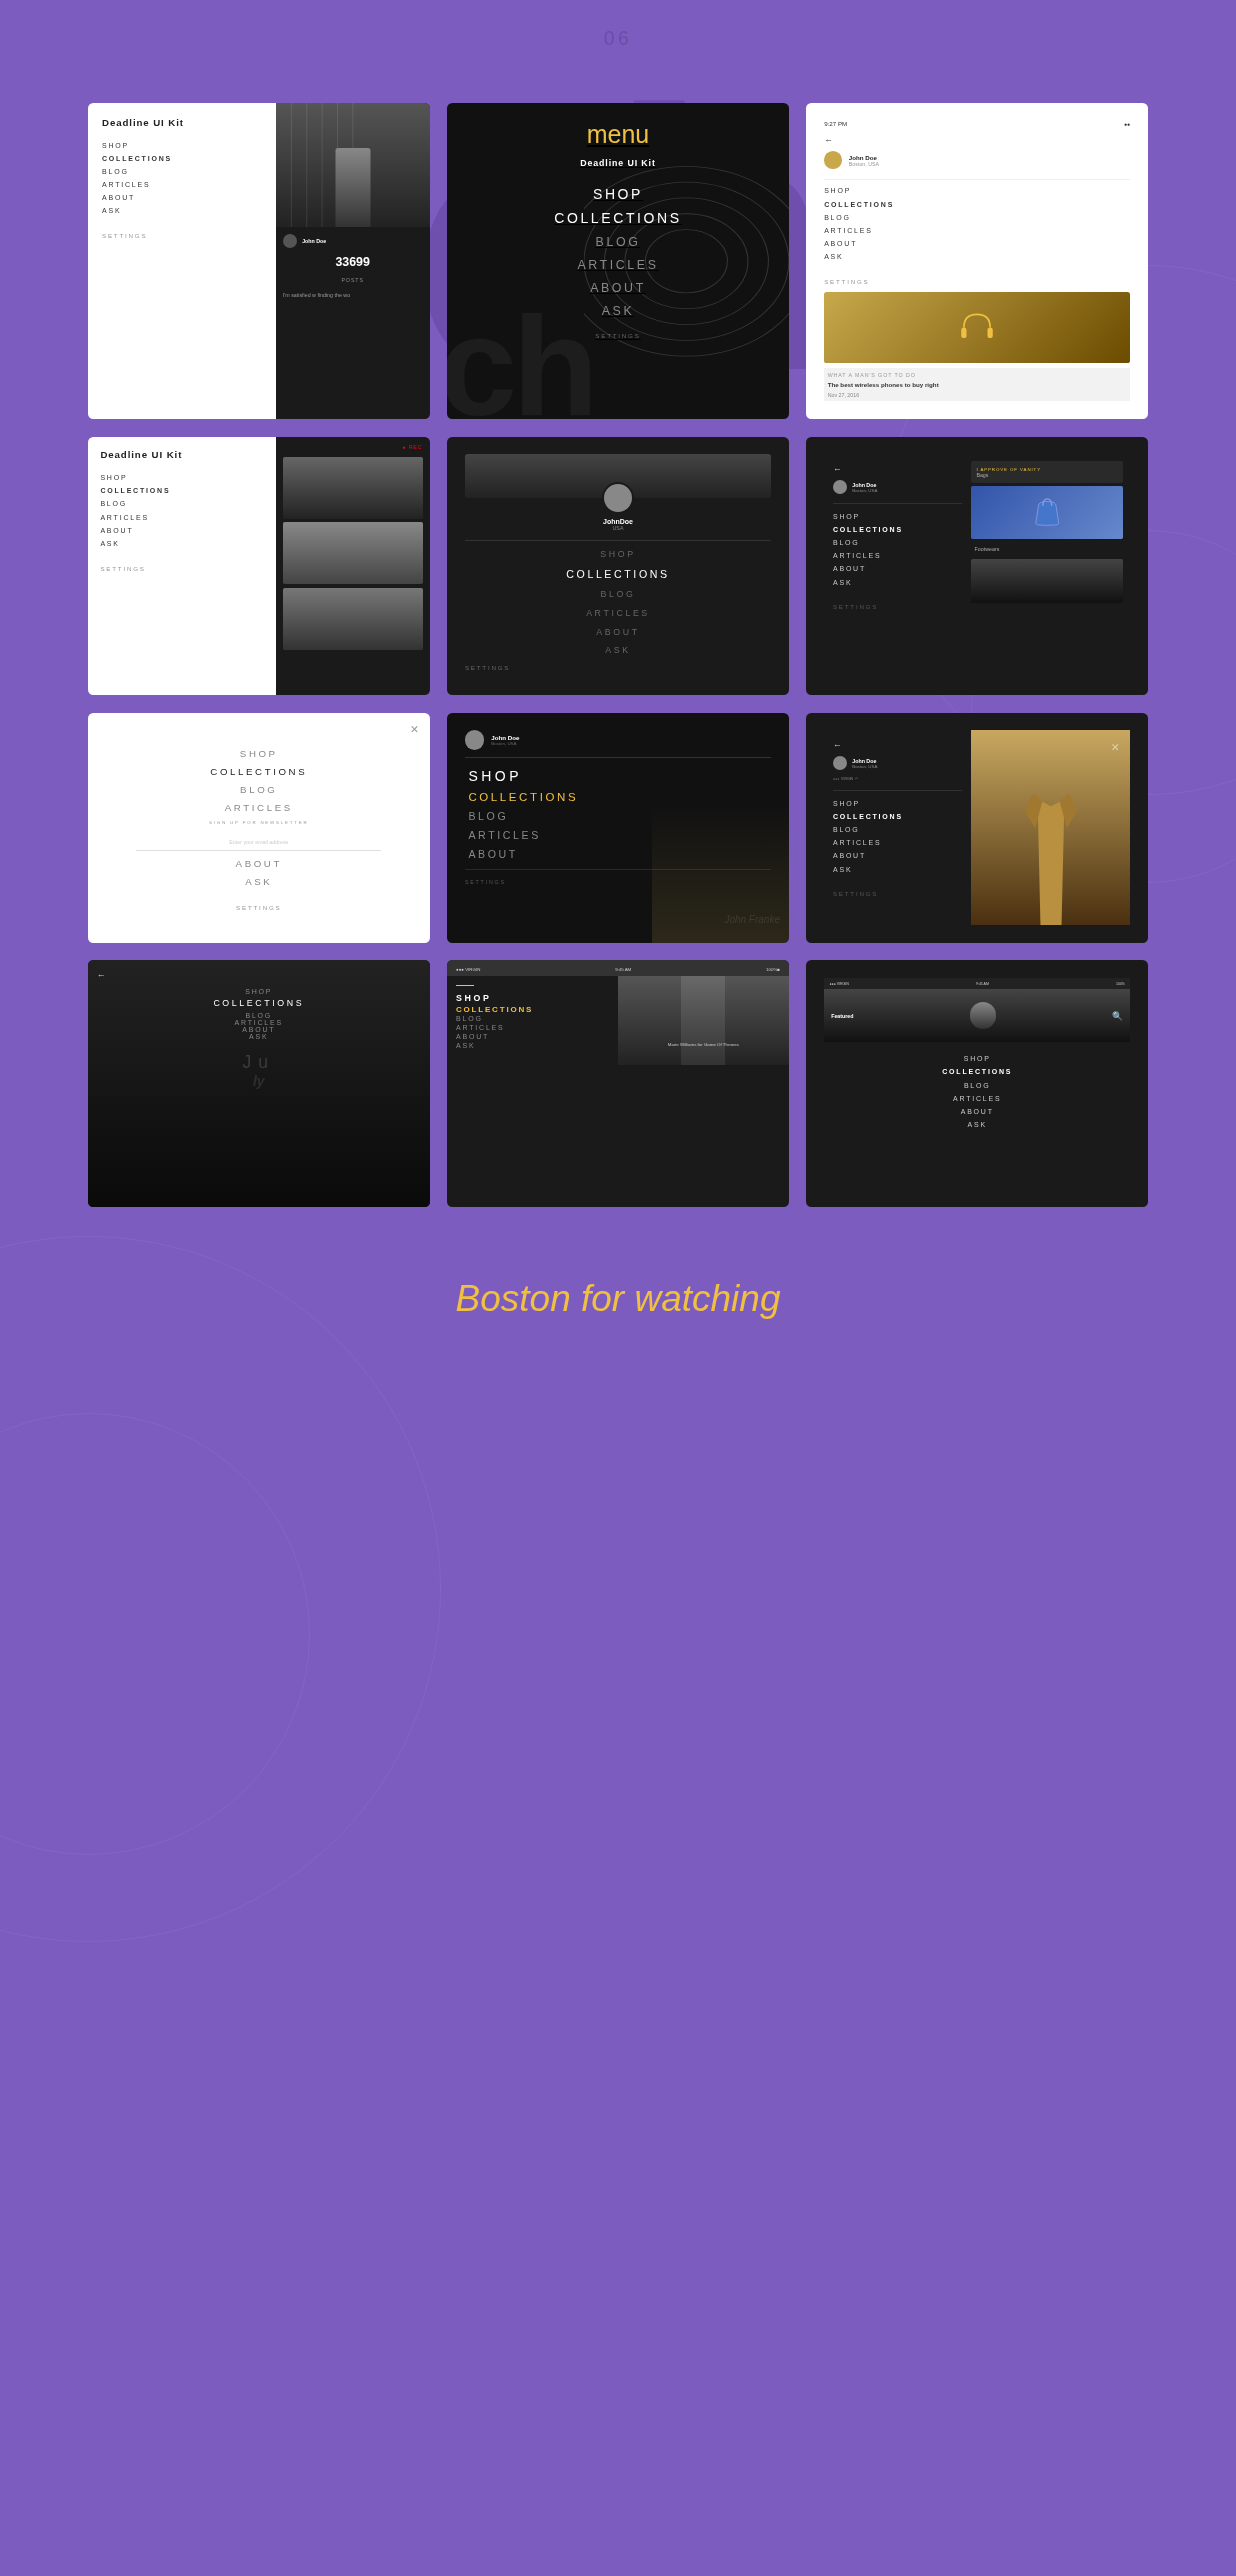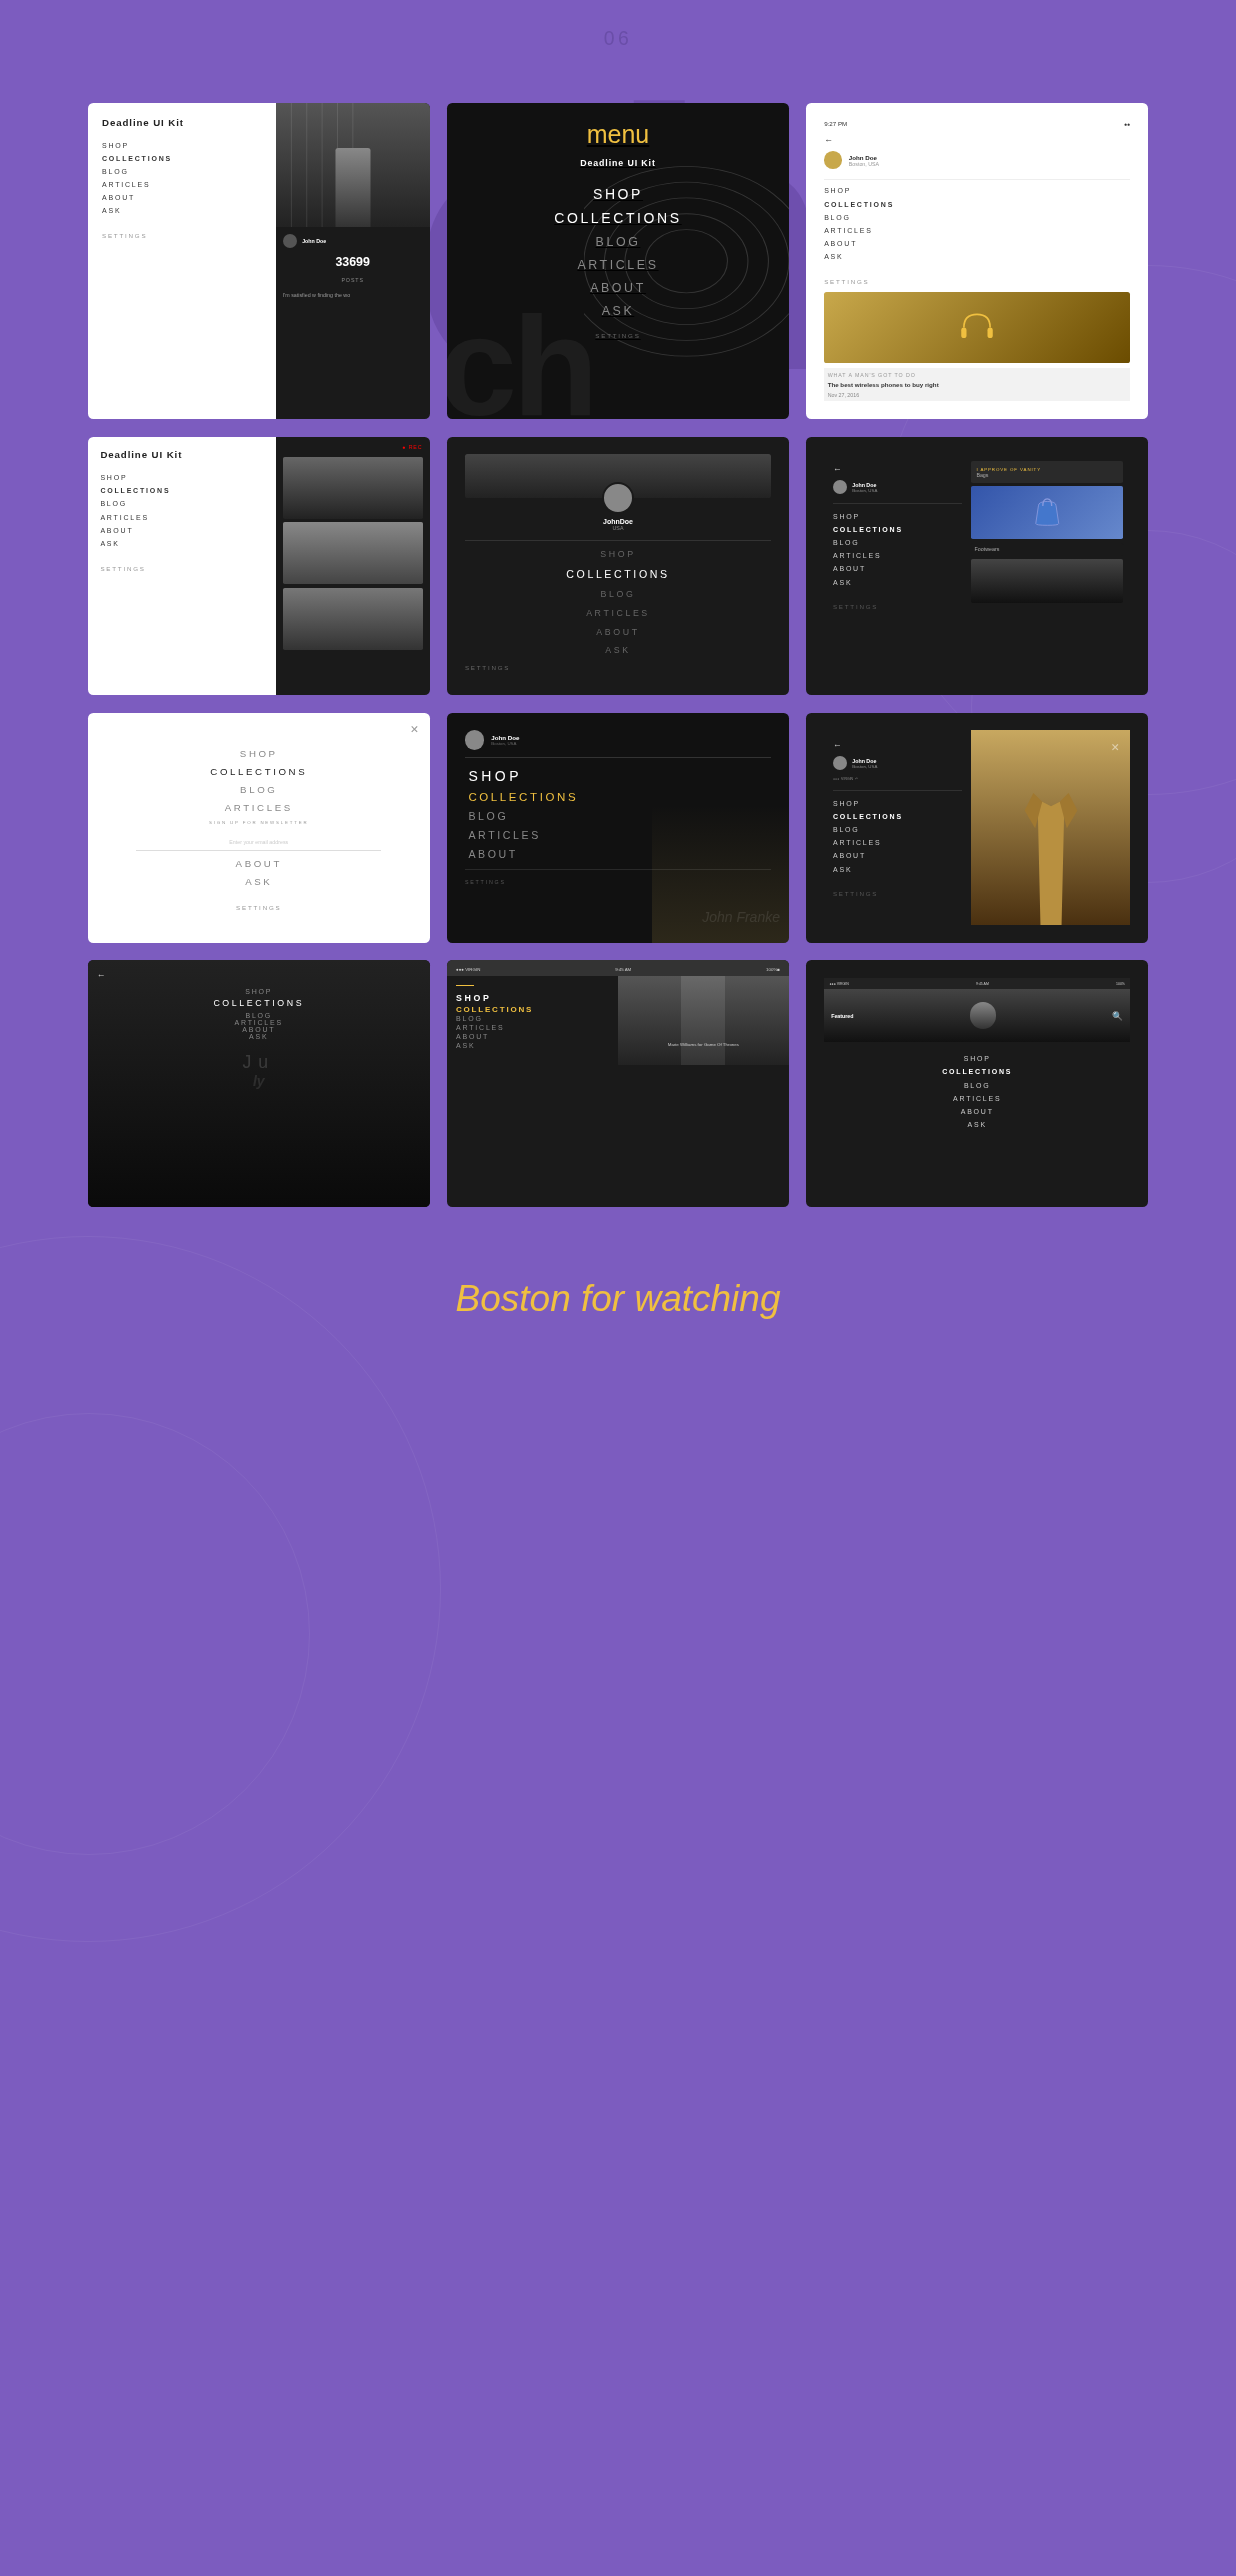--- a/index.html
+++ b/index.html
@@ -531,21 +531,21 @@
 
       <div style="padding-left:3.5px;">
         <div style="font-size:14px;letter-spacing:3.5px;text-transform:uppercase;color:#fff;margin:7px 0;cursor:pointer;">SHOP</div>
         <div style="font-size:11.5px;letter-spacing:2.6px;text-transform:uppercase;color:#f0c040;margin:7px 0;cursor:pointer;">COLLECTIONS</div>
         <div style="font-size:10.6px;letter-spacing:2.6px;text-transform:uppercase;color:#888;margin:7px 0;cursor:pointer;">BLOG</div>
         <div style="font-size:10.6px;letter-spacing:2.6px;text-transform:uppercase;color:#888;margin:7px 0;cursor:pointer;">ARTICLES</div>
         <div style="font-size:10.6px;letter-spacing:2.6px;text-transform:uppercase;color:#888;margin:7px 0;cursor:pointer;">ABOUT</div>
       </div>
 
       <div style="position:absolute;bottom:0;right:0;width:40%;height:60%;background:linear-gradient(180deg,transparent,rgba(200,168,75,0.3));opacity:0.5;"></div>
-      <div style="font-size:14px;color:rgba(255,255,255,0.1);position:absolute;bottom:17.7px;right:8.8px;font-style:italic;">John Franke</div>
+      <div style="font-size:10px;color:rgba(255,255,255,0.1);position:absolute;bottom:17.7px;right:8.8px;font-style:italic;">John Franke</div>
       <div class="nav-sep" style="margin-top:8.8px;"></div>
       <div style="font-size:5.3px;color:#555;text-transform:uppercase;letter-spacing:1.8px;margin-top:5.3px;">SETTINGS</div>
     </div>
 
     <div class="mockup-card card-dark" id="card-9" style="min-height:230px;">
       <div style="display:flex;height:100%;">
         <div style="width:48%;padding:8.8px;">
 
           <div style="margin-bottom:7px;">
             <div class="back-arrow light">←</div>

